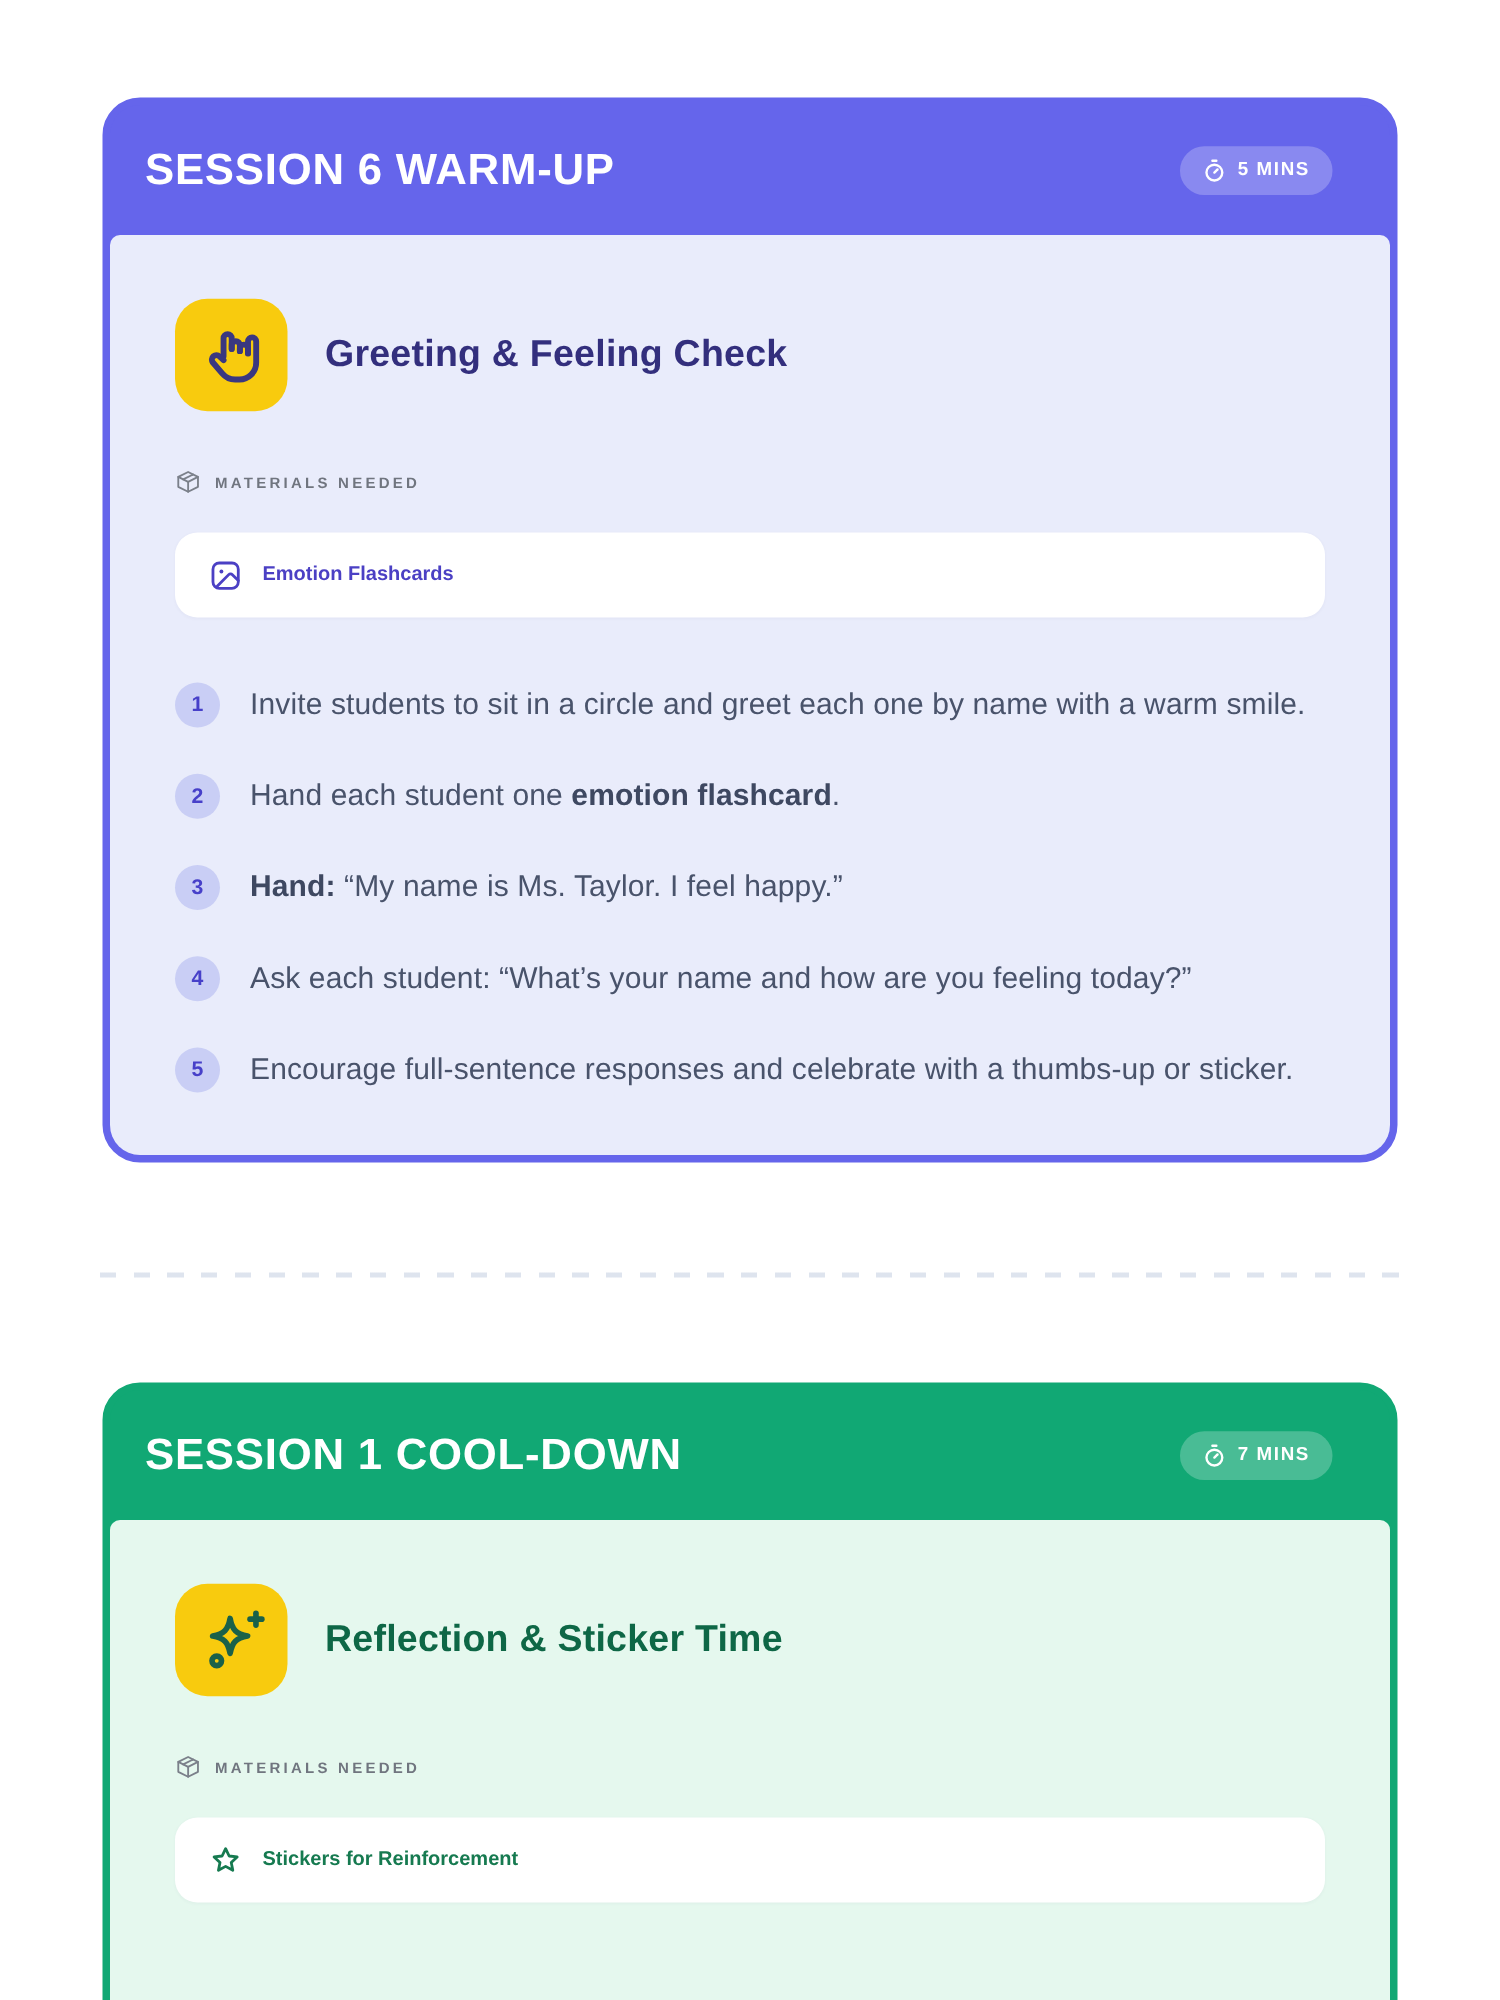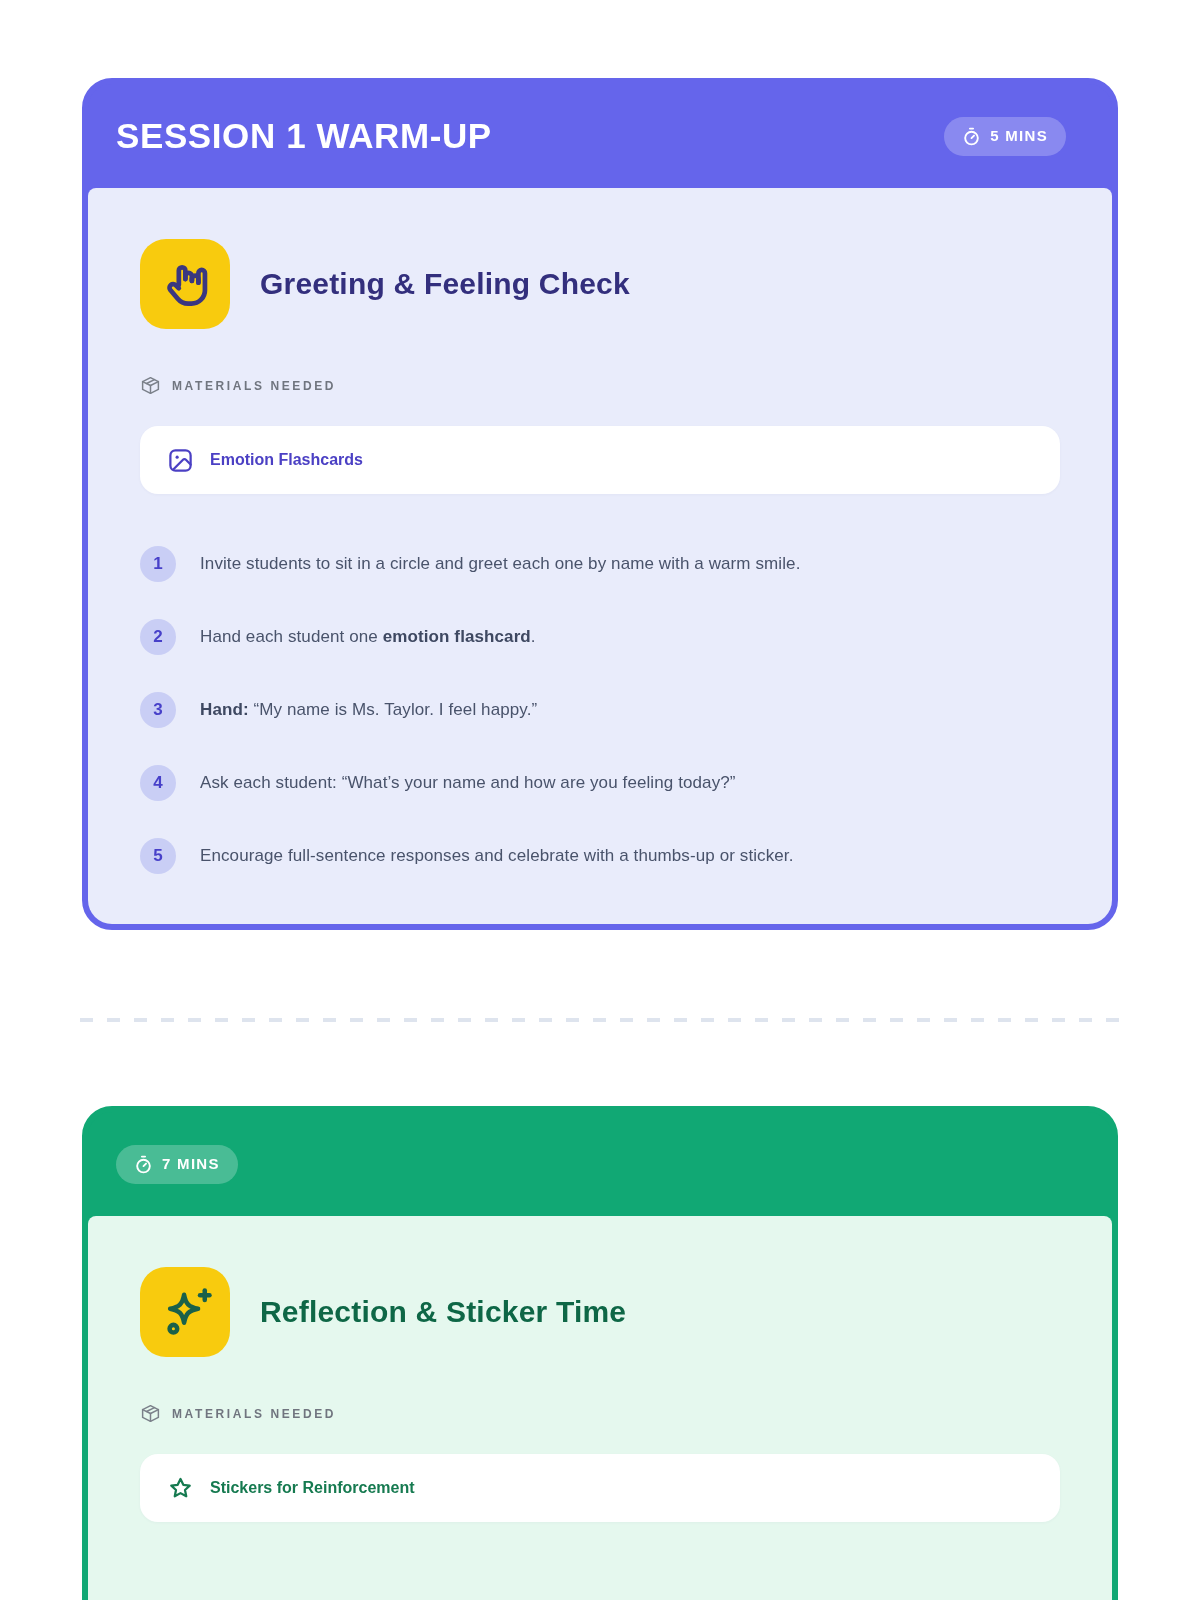--- a/index.html
+++ b/index.html
@@ -80,37 +80,37 @@
   }
   .step { display:flex; align-items:flex-start; gap:24px; }
   .step-num {
     flex:0 0 36px; width:36px; height:36px; margin-top:2px;
     border-radius:50%;
     background:var(--numbg); color:var(--num);
     font-size:17px; font-weight:700;
     display:flex; align-items:center; justify-content:center;
   }
   .step-text {
-    font-size:17px; line-height:40px; color:#49536B; letter-spacing:.1px;
+    font-size:24px; line-height:40px; color:#49536B; letter-spacing:.1px;
   }
   .step-text strong { font-weight:700; color:#3E4861; }
 
   .divider {
     width:1040px; height:4px; margin:88px auto 84px;
     background:repeating-linear-gradient(90deg,#DEE4EE 0 13px,transparent 13px 27px);
   }
 </style>
 </head>
 <body>
 
 <div class="page">
 
   <section class="card card--first" style="--accent: #6565EB; --body: #E9ECFB; --heading: #332F7D; --item: #4B40C4; --num: #4740C9; --numbg: #C9CEF5; --tile: #F8CB0E; --glyph: #3A3780;">
     <header class="card-header">
-      <h2 class="card-title">SESSION 1 WARM-UP</h2>
+      <h2 class="card-title">SESSION 6 WARM-UP</h2>
       <div class="badge">
         <span>
           <svg viewBox="0 0 24 24" fill="none" stroke="currentColor" stroke-width="2.4" stroke-linecap="round" stroke-linejoin="round">
             <line x1="10" y1="2" x2="14" y2="2"></line>
               <line x1="12" y1="14" x2="15.2" y2="10.8"></line>
               <circle cx="12" cy="14" r="8"></circle>
           </svg>
         </span>
         <span>5 MINS</span>
       </div>
@@ -174,20 +174,21 @@
             <div class="step-text"><span>Encourage full-sentence responses and celebrate with a thumbs-up or sticker.</span></div>
           </li>
         </ol>
     </div>
   </section>
 
   <div class="divider"></div>
 
   <section class="card card--green" style="--accent: #11A874; --body: #E5F8EE; --heading: #0E6746; --item: #167A50; --num: #0E6746; --numbg: #BFEBD6; --tile: #F8CB0E; --glyph: #1A6149;">
     <header class="card-header">
+      <h2 class="card-title">SESSION 1 COOL-DOWN</h2>
       <div class="badge">
         <span>
           <svg viewBox="0 0 24 24" fill="none" stroke="currentColor" stroke-width="2.4" stroke-linecap="round" stroke-linejoin="round">
             <line x1="10" y1="2" x2="14" y2="2"></line>
               <line x1="12" y1="14" x2="15.2" y2="10.8"></line>
               <circle cx="12" cy="14" r="8"></circle>
           </svg>
         </span>
         <span>7 MINS</span>
       </div>

